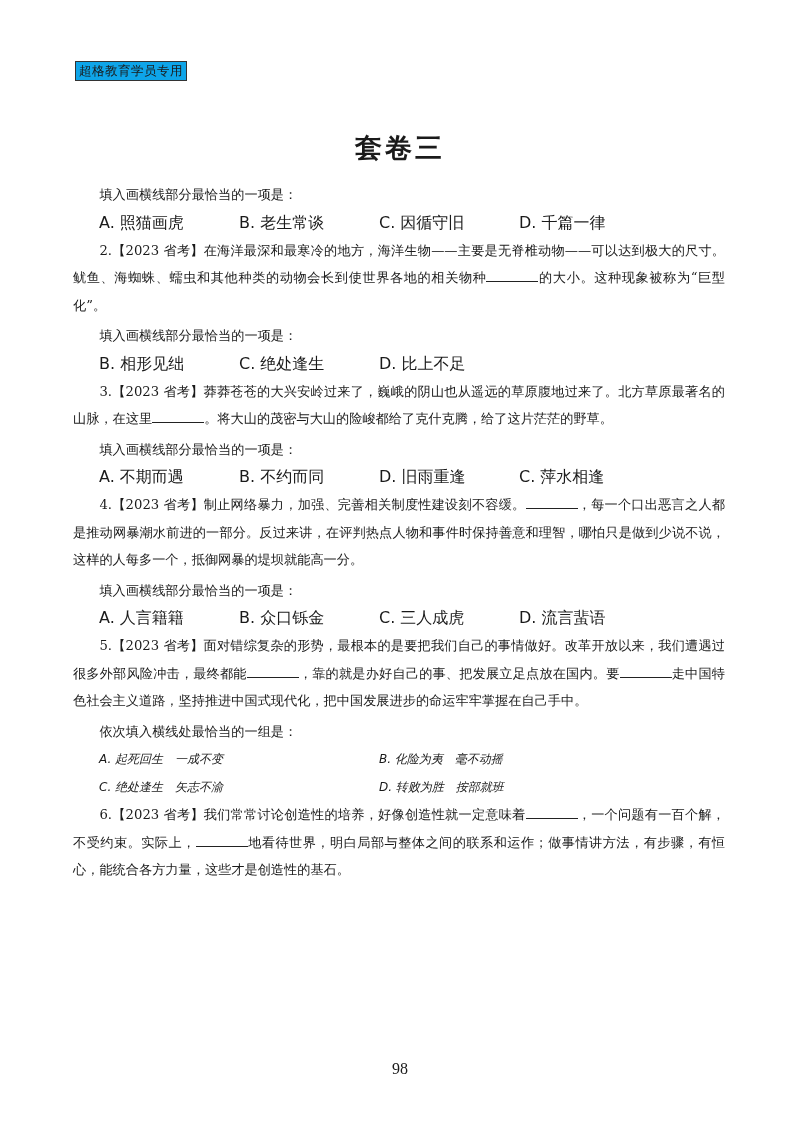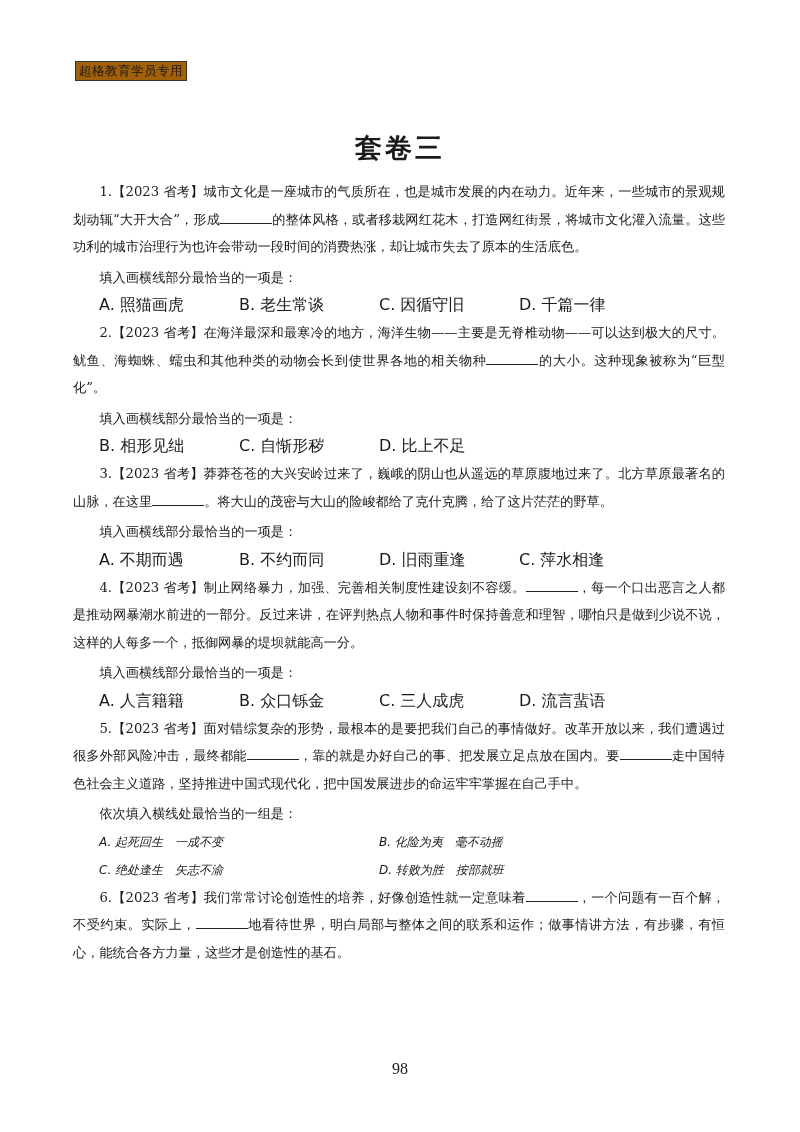--- a/index.html
+++ b/index.html
@@ -5,21 +5,21 @@
   html, body { margin: 0; padding: 0; background: #ffffff; }
   body {
     width: 800px; height: 1132px; position: relative; overflow: hidden;
     font-family: "DejaVu Serif", "Liberation Serif", serif;
     color: #1a1a1a;
   }
   .header-box {
     position: absolute; left: 75px; top: 61px;
     border: 1px solid #333; padding: 1px 3px;
     font-size: 12.5px; line-height: 16px; letter-spacing: 0.5px;
-    background: #a16207;
+    background: #0ea5e9;
   }
   .title {
     position: absolute; left: 0; right: 0; top: 130px;
     text-align: center; font-size: 27px; font-weight: bold; letter-spacing: 3px;
   }
   .content {
     position: absolute; left: 73px; top: 178px; width: 652px;
     font-size: 13.2px;
   }
   .q { margin: 0; }
@@ -39,36 +39,35 @@
 </style>
 </head>
 <body>
 
 <div class="header-box">超格教育学员专用</div>
 <div class="title">套卷三</div>
 
 <div class="content">
 
   <div class="q">
-    <p class="para"><span>1.</span><span>【2023 省考】</span><span>城市文化是一座城市的气质所在，也是城市发展的内在动力。近年来，一些城市的景观规划动辄“大开大合”，形成</span><span class="blank"></span><span>的整体风格，或者移栽网红花木，打造网红街景，将城市文化灌入流量。这些功利的城市治理行为也许会带动一段时间的消费热涨，却让城市失去了原本的生活底色。</span></p>
     <p class="prompt">填入画横线部分最恰当的一项是：</p>
     <div class="opts4">
       <span class="opt">A. 照猫画虎</span>
       <span class="opt">B. 老生常谈</span>
       <span class="opt">C. 因循守旧</span>
       <span class="opt">D. 千篇一律</span>
     </div>
   </div>
 
   <div class="q">
     <p class="para"><span>2.</span><span>【2023 省考】</span><span>在海洋最深和最寒冷的地方，海洋生物——主要是无脊椎动物——可以达到极大的尺寸。鱿鱼、海蜘蛛、蠕虫和其他种类的动物会长到使世界各地的相关物种</span><span class="blank"></span><span>的大小。这种现象被称为“巨型化”。</span></p>
     <p class="prompt">填入画横线部分最恰当的一项是：</p>
     <div class="opts4">
       <span class="opt">B. 相形见绌</span>
-      <span class="opt">C. 自惭形秽</span>
+      <span class="opt">C. 绝处逢生</span>
       <span class="opt">D. 比上不足</span>
     </div>
   </div>
 
   <div class="q">
     <p class="para"><span>3.</span><span>【2023 省考】</span><span>莽莽苍苍的大兴安岭过来了，巍峨的阴山也从遥远的草原腹地过来了。北方草原最著名的山脉，在这里</span><span class="blank"></span><span>。将大山的茂密与大山的险峻都给了克什克腾，给了这片茫茫的野草。</span></p>
     <p class="prompt">填入画横线部分最恰当的一项是：</p>
     <div class="opts4">
       <span class="opt">A. 不期而遇</span>
       <span class="opt">B. 不约而同</span>

